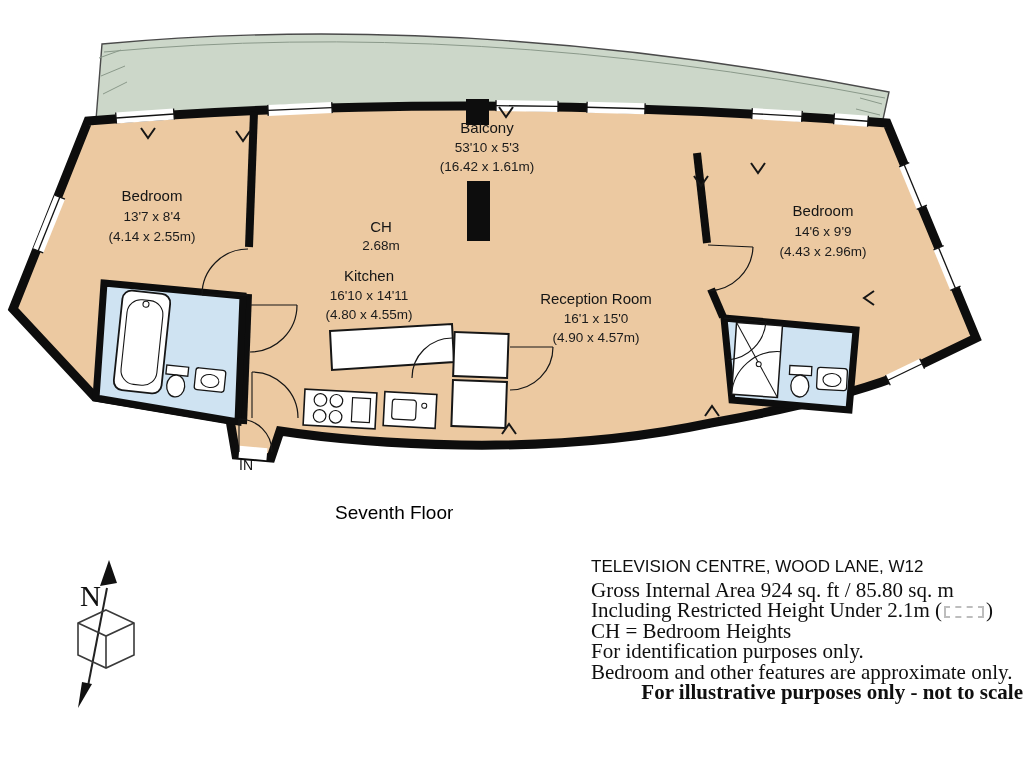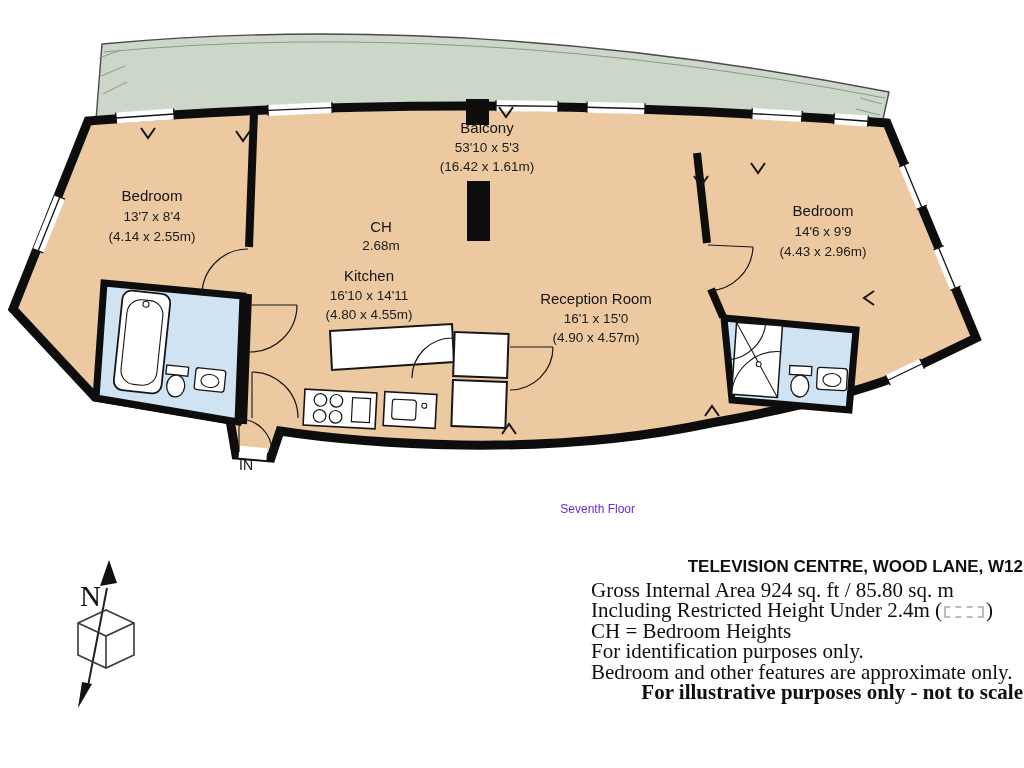--- a/index.html
+++ b/index.html
@@ -11,27 +11,27 @@
   .t15{font:15px "Liberation Sans",sans-serif;fill:#151515;text-anchor:middle;}
   .t14{font:13.5px "Liberation Sans",sans-serif;fill:#1b1b1b;text-anchor:middle;}
   .tIN{font:14px "Liberation Sans",sans-serif;fill:#111;text-anchor:middle;}
   .wl{stroke:#121212;stroke-width:1.3;fill:none;}
   .door{stroke:#161616;stroke-width:1.2;fill:none;}
   .leaf{stroke:#161616;stroke-width:1.1;fill:none;}
   .chev{stroke:#161616;stroke-width:2;fill:none;}
   .hatch{stroke:#8a998a;stroke-width:1;fill:none;}
   .fixline{stroke:#161616;fill:#ffffff;}
   .floor-label{
-    position:absolute;left:335px;top:502px;width:300px;text-align:right;
-    font-size:12px;color:#6d28d9;
+    position:absolute;left:335px;top:502px;width:300px;text-align:left;
+    font-size:19px;color:#000000;
   }
   .compass{position:absolute;left:58px;top:546px;}
   .compass-n{font:29px "Liberation Serif",serif;fill:#101010;}
   .info{position:absolute;left:591px;top:556px;width:432px;color:#0f0f0f;}
-  .info .title{font-size:17px;font-weight:bold;line-height:22px;margin-bottom:2px;text-align:right;}
+  .info .title{font-size:17px;font-weight:normal;line-height:22px;margin-bottom:2px;}
   .info .line{font-size:21px;line-height:20.4px;font-family:Liberation Serif, serif;}
   .info .bold{font-weight:bold;text-align:right;}
   .dash-box{
     display:inline-block;width:36px;height:8px;border:2px dashed #bdbdbd;
     vertical-align:-1px;margin:0 2px;
   }
 </style>
 </head>
 <body>
 
@@ -259,18 +259,18 @@
   <g fill="none" stroke="#3a3a3a" stroke-width="1.6">
     <path d="M48,64 L76,77 L76,109 L48,122 L20,109 L20,77 Z"></path>
     <path d="M20,77 L48,90 L76,77 M48,90 L48,122"></path>
   </g>
   <text class="compass-n" x="22" y="60">N</text>
 </svg>
 
 <div class="info">
   <div class="title">TELEVISION CENTRE, WOOD LANE, W12</div>
   <div class="line">Gross Internal Area 924 sq. ft / 85.80 sq. m</div>
-  <div class="line"><span>Including Restricted Height Under 2.4m (</span><span class="dash-box"></span><span>)</span></div>
+  <div class="line"><span>Including Restricted Height Under 2.1m (</span><span class="dash-box"></span><span>)</span></div>
   <div class="line">CH = Bedroom Heights</div>
   <div class="line">For identification purposes only.</div>
   <div class="line">Bedroom and other features are approximate only.</div>
   <div class="line bold">For illustrative purposes only - not to scale</div>
 </div>
 
 </body></html>

